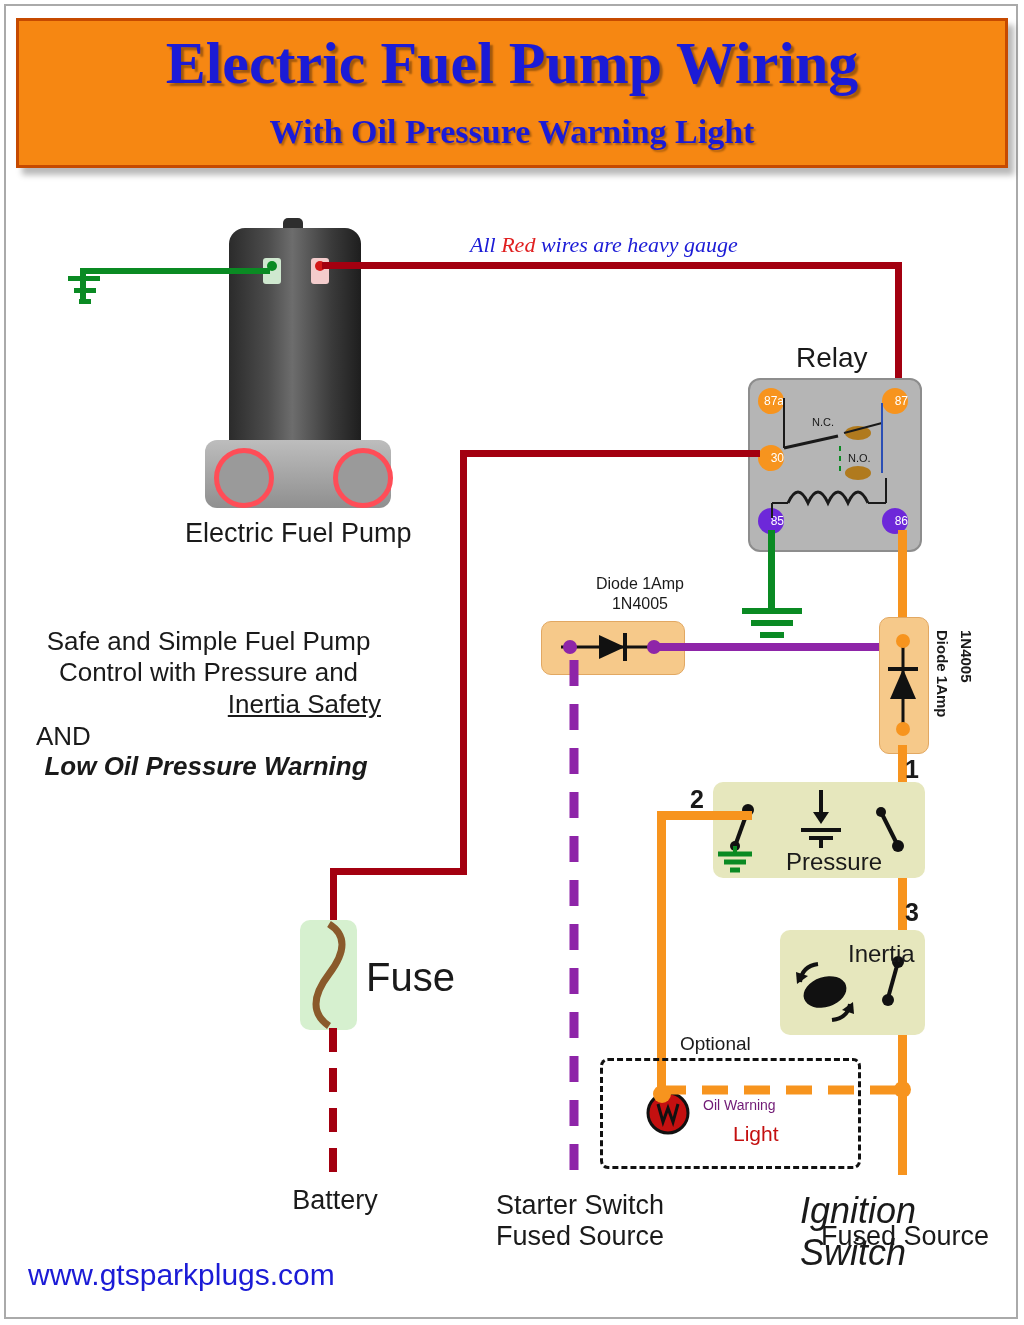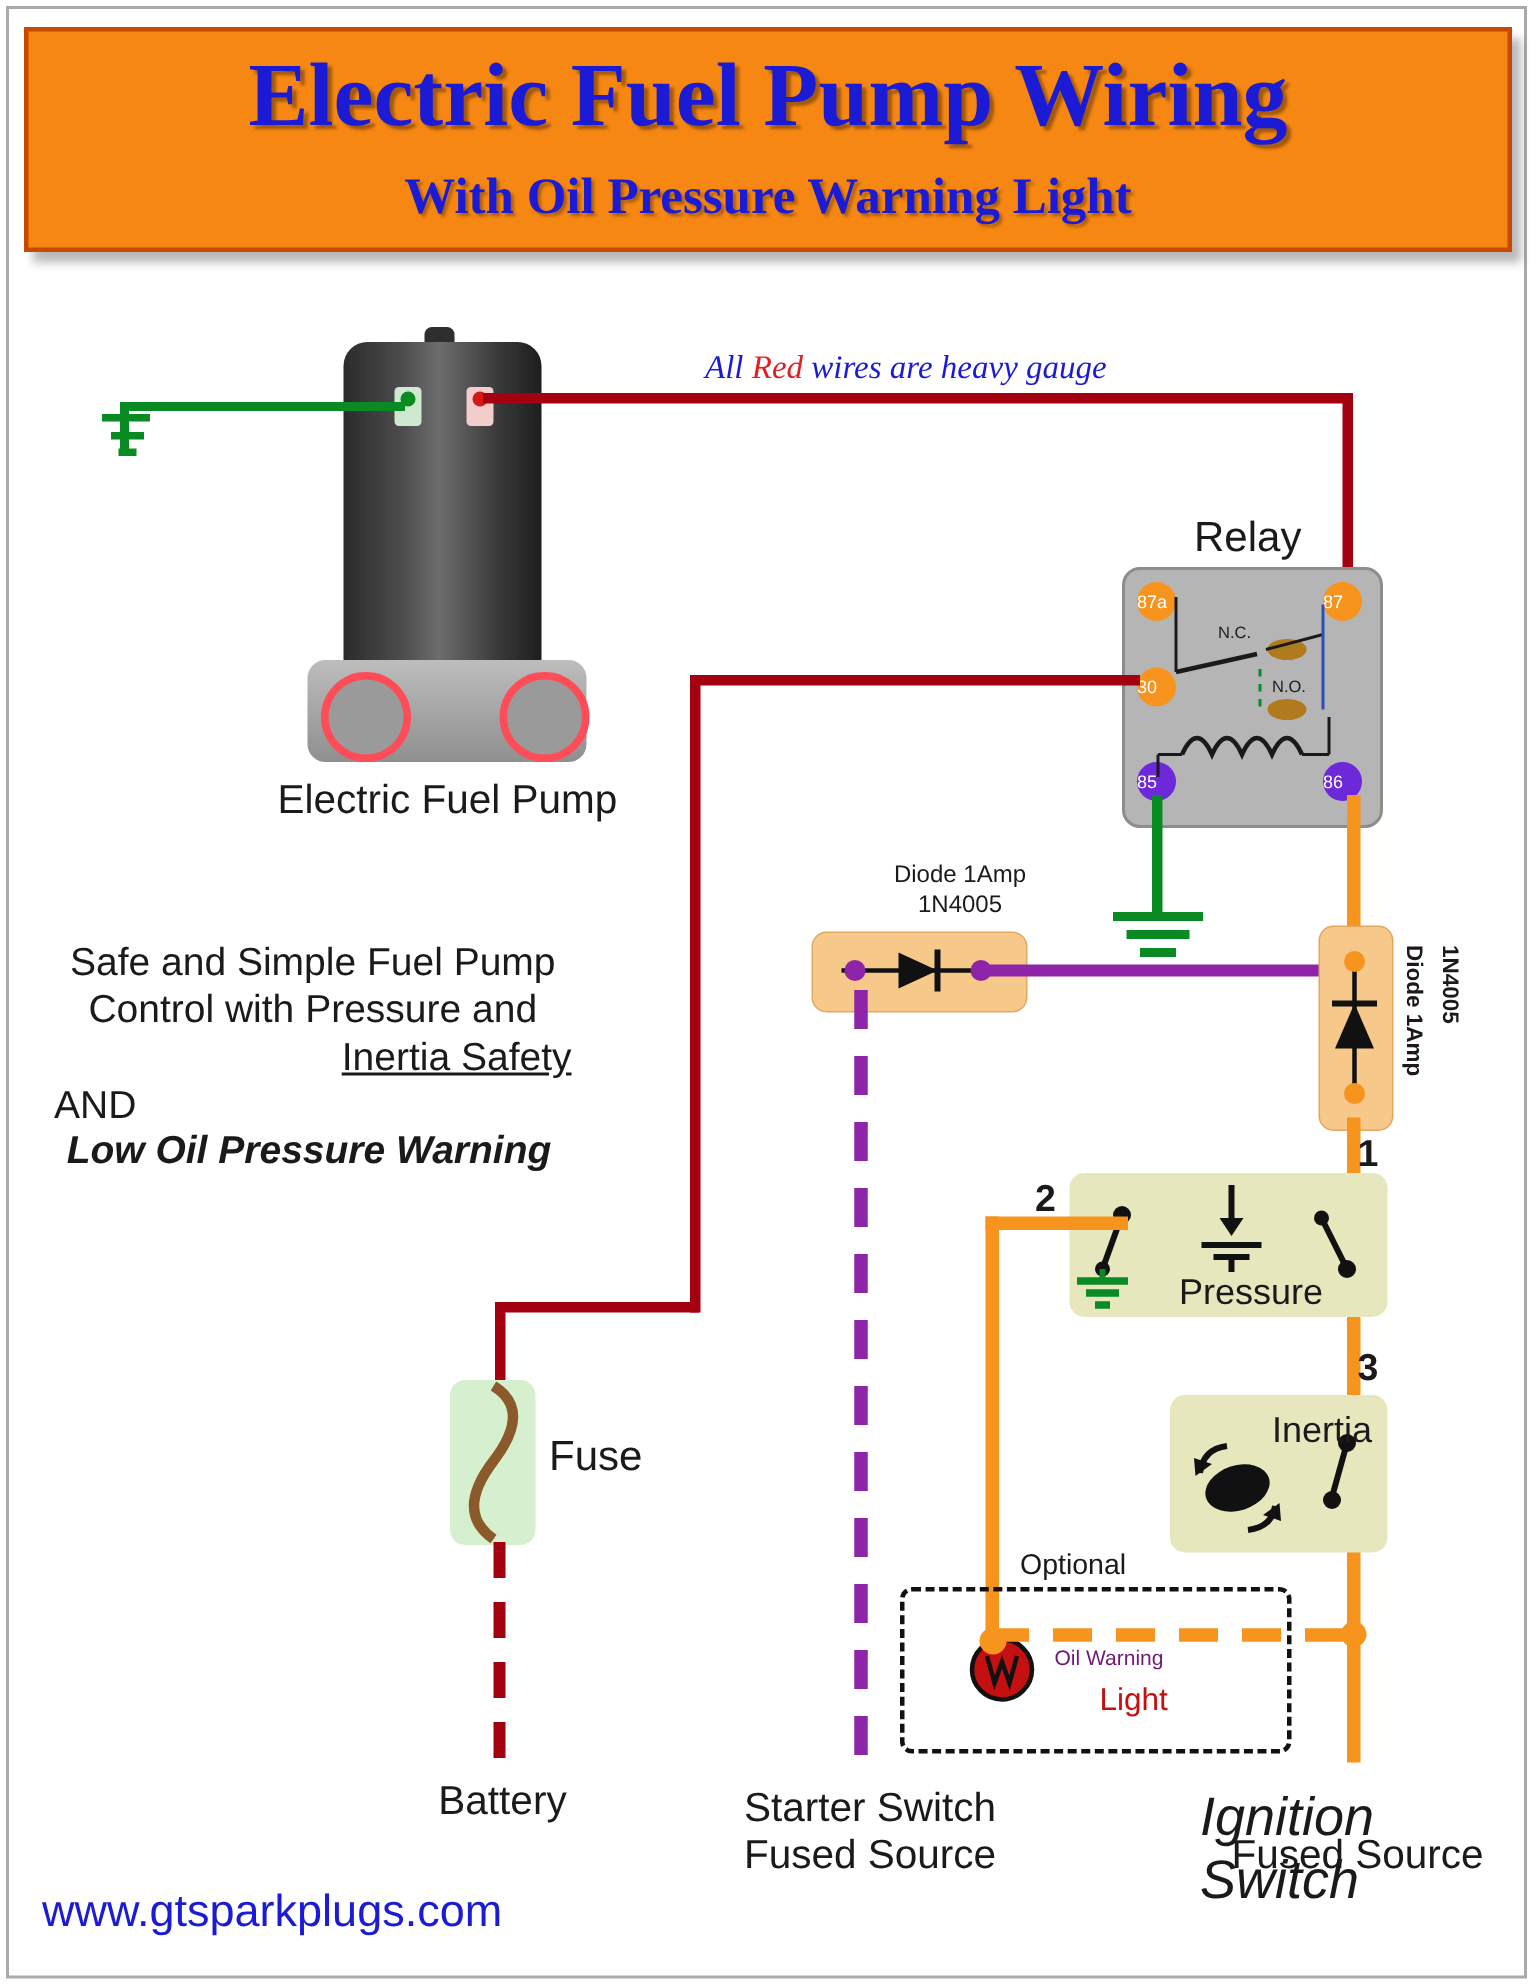--- a/index.html
+++ b/index.html
@@ -119,21 +119,21 @@
     background: #b5b5b5;
     border: 2px solid #8d8d8d;
     border-radius: 12px;
   }
   .pin {
     position: absolute;
     width: 26px; height: 26px;
     border-radius: 50%;
     color: #ffffff;
     font-size: 12px;
-    text-align: left;
+    text-align: right;
     line-height: 26px;
     font-family: "Liberation Sans", sans-serif;
   }
   .pin-orange { background: #f7941e; }
   .pin-blue { background: #6d28d9; }
   
   .comp-box {
     position: absolute;
     border-radius: 10px;
   }
@@ -316,21 +316,21 @@
   <circle cx="118" cy="32" r="6" fill="#111"></circle>
   <line x1="118" y1="32" x2="108" y2="68" stroke="#111" stroke-width="4"></line>
   <circle cx="108" cy="70" r="6" fill="#111"></circle>
 </svg>
 <div class="lbl" style="left:848px; top:940px; font-size:24px;">Inertia</div>
 
 <div class="comp-box fuse-box" style="left:300px; top:920px; width:57px; height:110px;"></div>
 <svg class="abs" style="left:300px; top:920px;" width="57" height="110">
   <path d="M 29 4 q 26 16 0 50 q -26 34 0 52" fill="none" stroke="#8a5a2b" stroke-width="7"></path>
 </svg>
-<div class="lbl" style="left:366px; top:955px; font-size:28px;">Fuse</div>
+<div class="lbl" style="left:366px; top:955px; font-size:40px;">Fuse</div>
 
 <svg class="abs" style="left:324px; top:1028px;" width="18" height="160">
   <line x1="9" y1="0" x2="9" y2="155" stroke="#a30010" stroke-width="8" stroke-dasharray="24,16"></line>
 </svg>
 
 <div class="lbl" style="left:680px; top:1033px; font-size:19px;">Optional</div>
 <div class="opt-box"></div>
 
 <svg class="abs" style="left:645px; top:1090px;" width="46" height="46">
   <circle cx="23" cy="23" r="20" fill="#c41010" stroke="#111" stroke-width="3"></circle>

